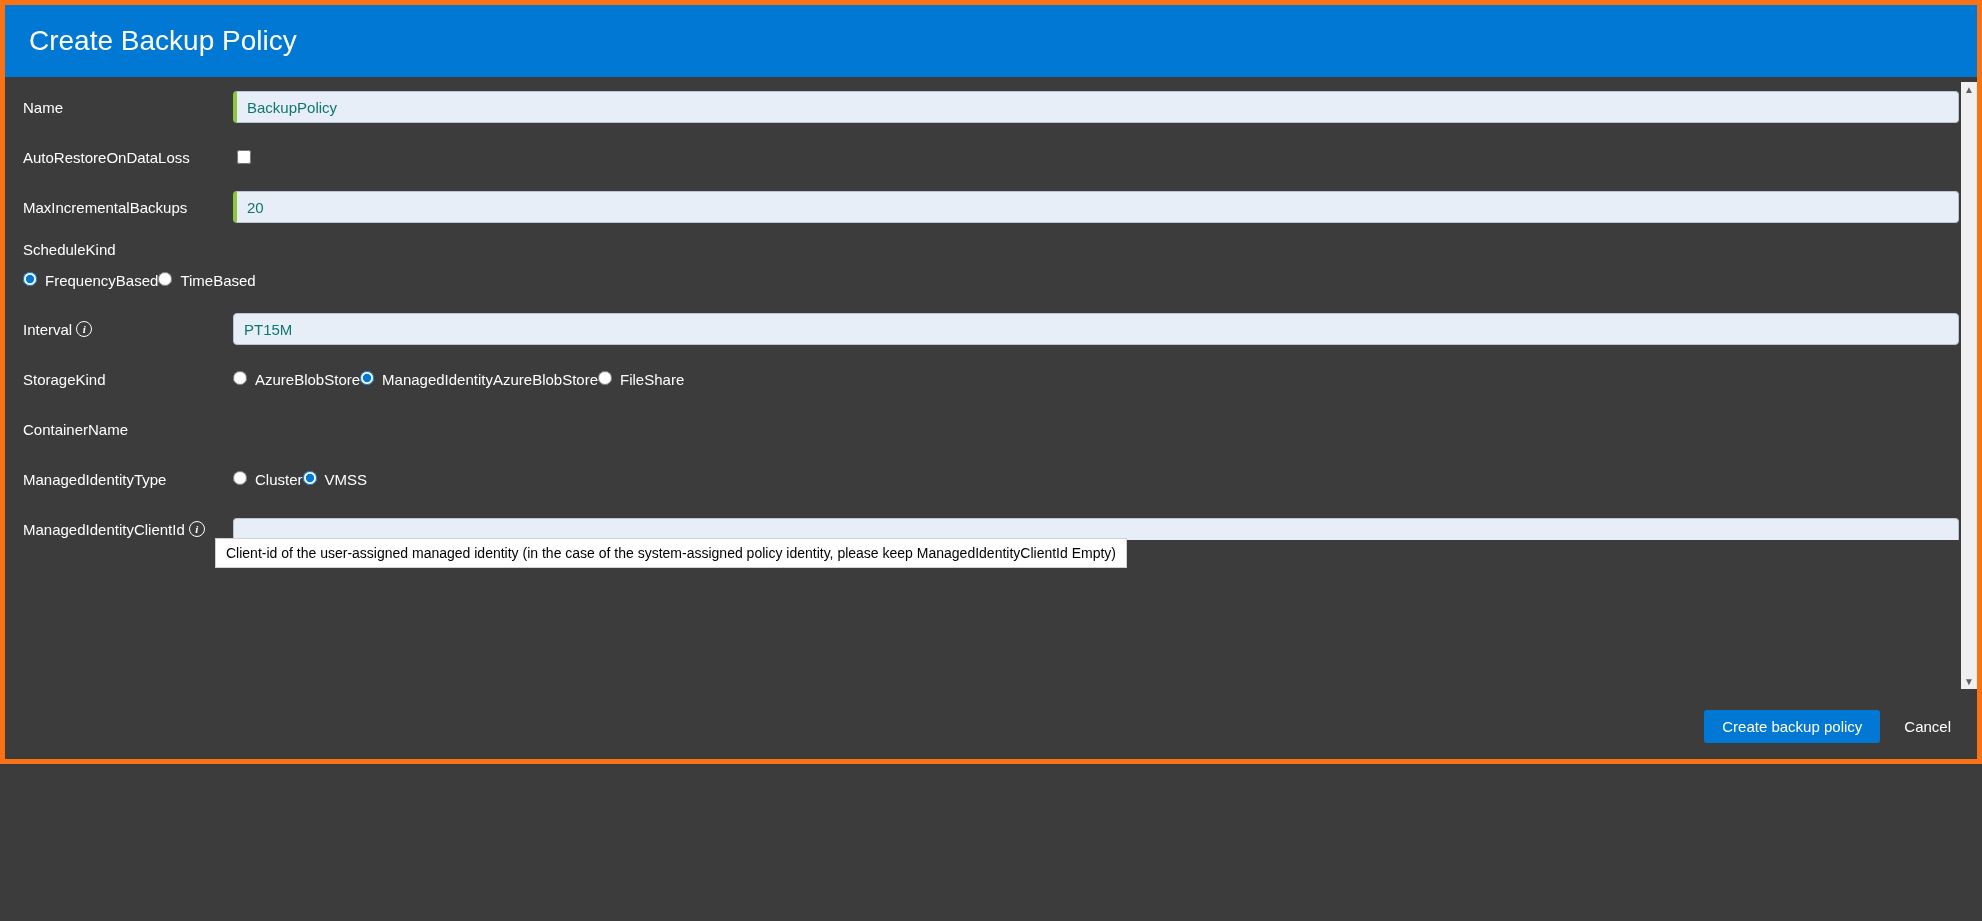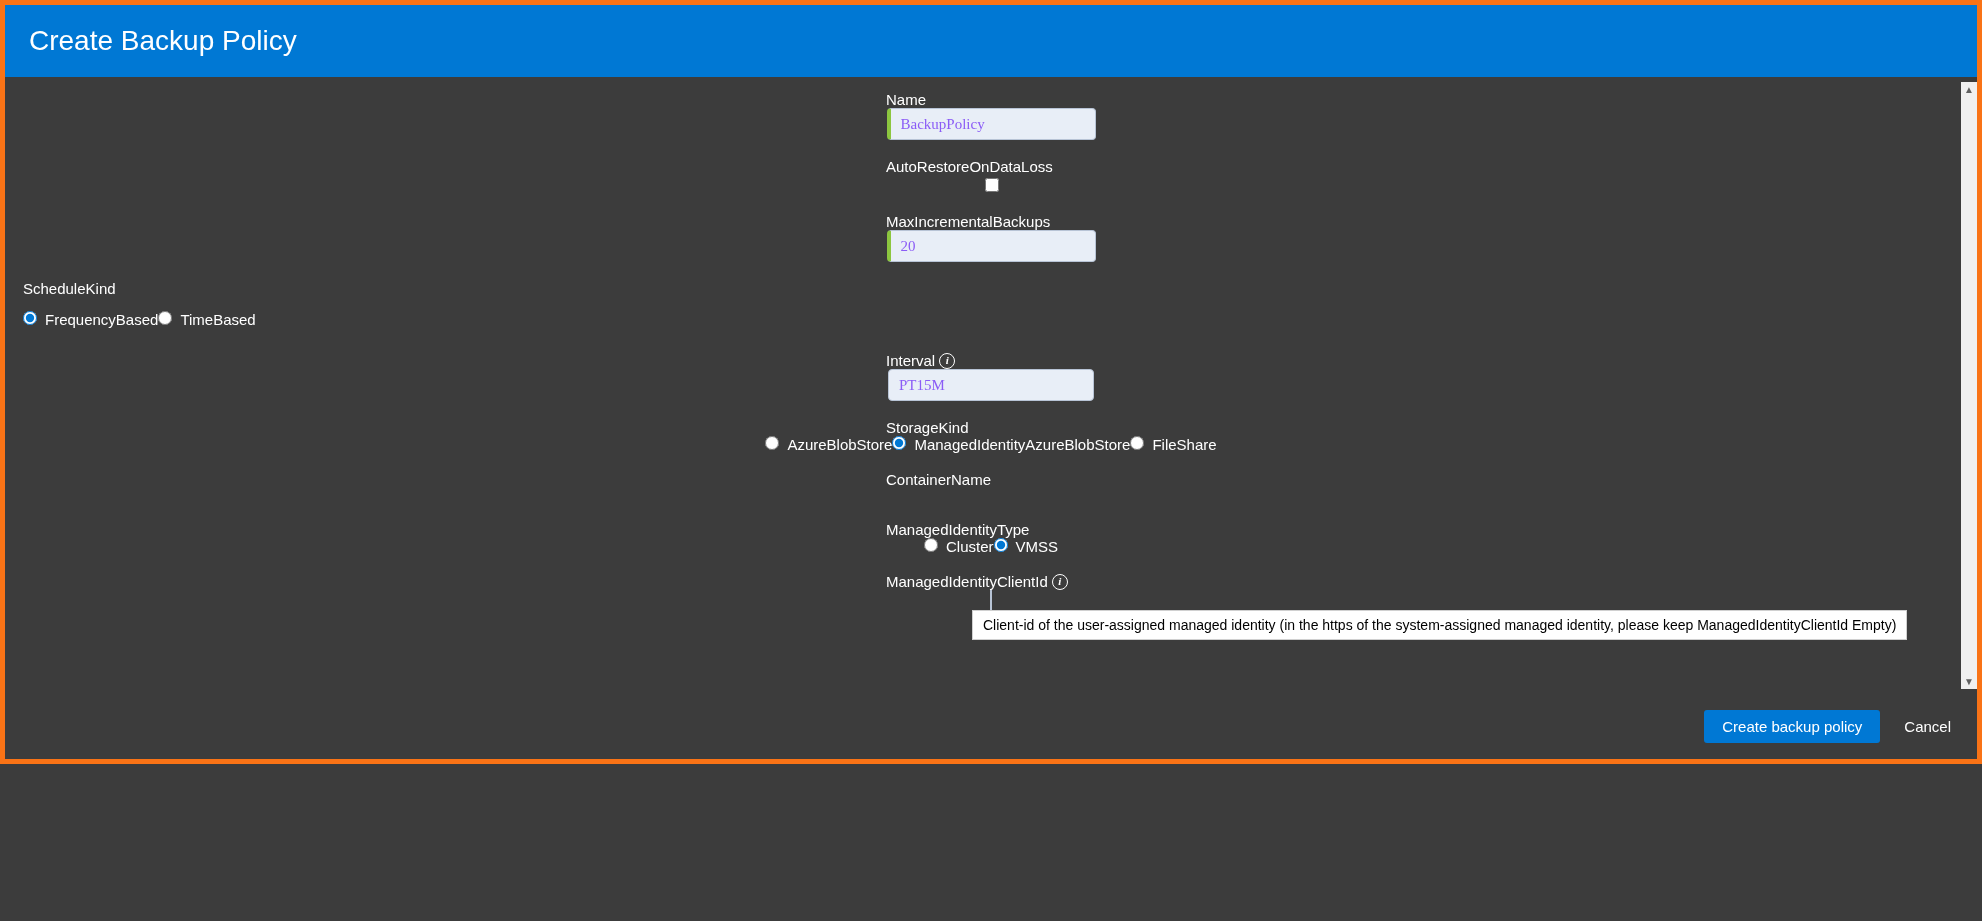--- a/index.html
+++ b/index.html
@@ -44,21 +44,20 @@
       flex-direction: column;
       align-items: center;
       justify-content: space-between;
     }
     .scroll-arrow { font-size: 10px; color: #606060; padding: 2px 0; }
     .form-row {
       display: flex;
       align-items: center;
       margin-bottom: 18px;
       min-height: 32px;
-      flex-direction: column;
     }
     .form-row.tight { margin-bottom: 8px; }
     .label-col {
       width: 210px;
       flex-shrink: 0;
       color: #ffffff;
       font-size: 15px;
       display: flex;
       align-items: center;
       gap: 4px;
@@ -67,23 +66,22 @@
       flex: 1;
     }
     .text-input {
       width: 100%;
       height: 32px;
       background: #e8eef7;
       border: 1px solid #b8c4d6;
       border-radius: 4px;
       padding: 4px 10px;
       font-size: 15px;
-      color: #8b5cf6;
+      color: #0f766e;
       outline: none;
-      font-family: Liberation Serif, serif;
     }
     .text-input.validated {
       border-left: 4px solid #8cc63f;
     }
     .checkbox {
       width: 14px;
       height: 14px;
       accent-color: #0078d4;
     }
     .radio-row {
@@ -265,21 +263,21 @@
       </div>
     </div>
 
     <div class="form-row tight" style="position:relative;">
       <div class="label-col">
         <span>ManagedIdentityClientId</span>
         <span class="info-icon">i</span>
       </div>
       <div class="input-col" style="position:relative;">
         <div class="partial-input"></div>
-        <div class="tooltip" style="left:-18px; top:20px;">Client-id of the user-assigned managed identity (in the https of the system-assigned managed identity, please keep ManagedIdentityClientId Empty)</div>
+        <div class="tooltip" style="left:-18px; top:20px;">Client-id of the user-assigned managed identity (in the case of the system-assigned policy identity, please keep ManagedIdentityClientId Empty)</div>
       </div>
     </div>
 
   </div>
 
   <div class="scrollbar-track">
     <span class="scroll-arrow">▲</span>
     <span class="scroll-arrow">▼</span>
   </div>
 

